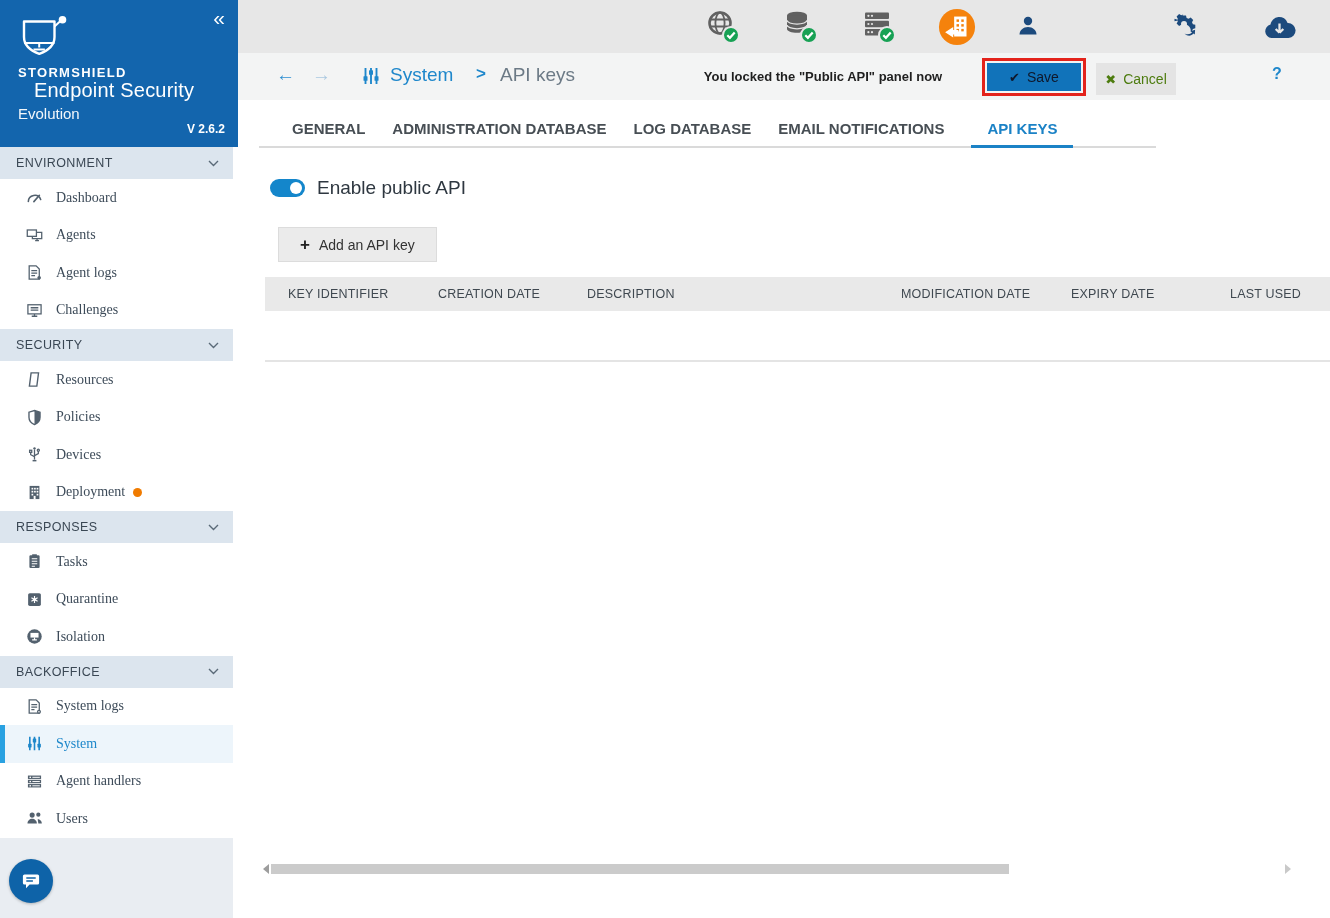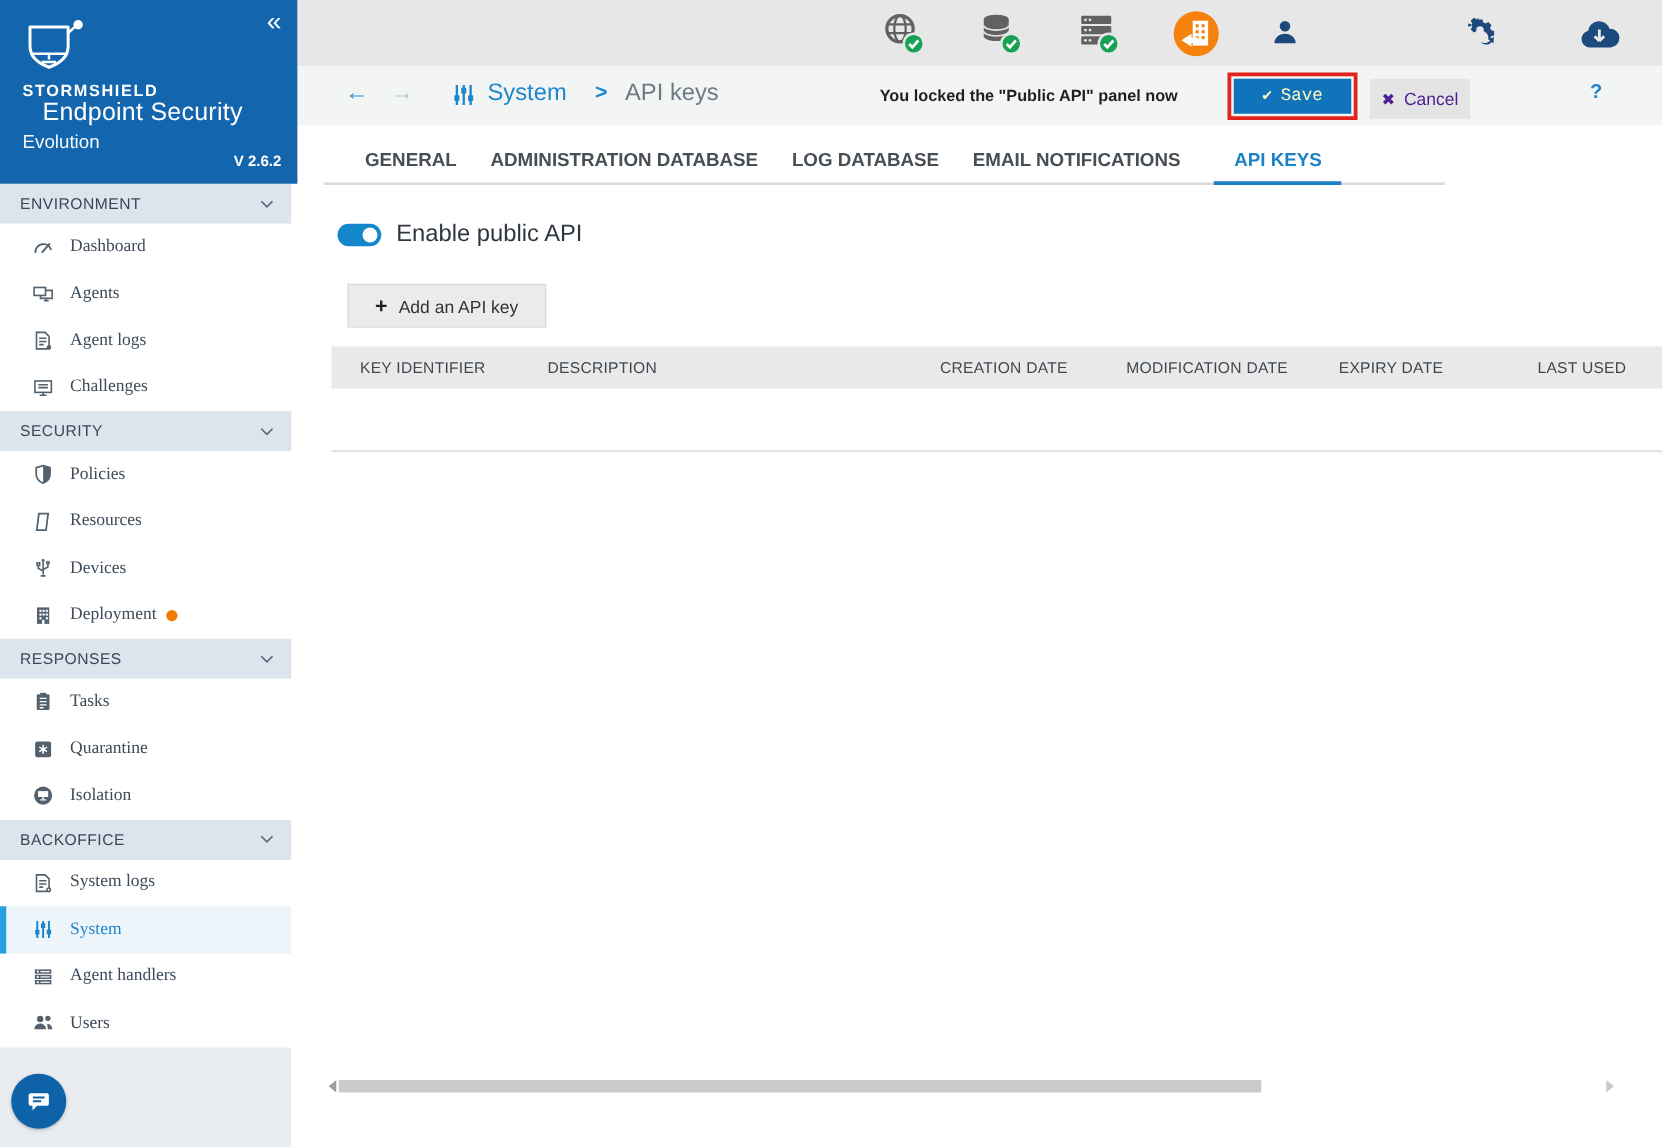--- a/index.html
+++ b/index.html
@@ -41,22 +41,22 @@
   .nav-arrow { position:absolute; top:11px; font-size:19px; line-height:22px; cursor:pointer; }
   .back { left:38px; color:#2d8ed1; }
   .fwd { left:74px; color:#aac8e0; }
   .bc-icon { position:absolute; left:123px; top:13px; width:20px; height:20px; color:#1e87cb; cursor:pointer; }
   .bc-icon svg { width:20px; height:20px; }
   .bc-parent { position:absolute; left:152px; top:11px; font-size:19px; color:#1e87cb; cursor:pointer; }
   .bc-sep { position:absolute; left:238px; top:11px; font-size:17px; font-weight:600; color:#1e87cb; }
   .bc-current { position:absolute; left:262px; top:11px; font-size:19px; color:#6c7a86; }
   .notif { position:absolute; left:420px; top:16px; width:330px; text-align:center; font-size:13px; font-weight:bold; color:#1f1f1f; }
   .annotation-box { position:absolute; left:744px; top:5px; width:104px; height:38px; border:3px solid #e3231b; }
-  .save-btn { position:absolute; left:2px; top:2px; width:94px; height:28px; background:#1173ba; color:#fef9c3; border:none; font-size:14px; font-family:Liberation Mono, monospace; cursor:pointer; }
-  .cancel-btn { position:absolute; left:858px; top:10px; width:80px; height:32px; background:#e4e4e4; color:#4c1d95; border:none; font-size:14px; font-family:inherit; cursor:pointer; }
+  .save-btn { position:absolute; left:2px; top:2px; width:94px; height:28px; background:#1173ba; color:#0f172a; border:none; font-size:14px; font-family:Liberation Sans, sans-serif; cursor:pointer; }
+  .cancel-btn { position:absolute; left:858px; top:10px; width:80px; height:32px; background:#e4e4e4; color:#4d7c0f; border:none; font-size:14px; font-family:inherit; cursor:pointer; }
   .btn-glyph { font-size:13px; margin-right:7px; }
   .help { position:absolute; left:1034px; top:12px; font-size:16px; font-weight:bold; color:#1e87cb; cursor:pointer; }
 
   .content { position:absolute; left:0; top:100px; width:1092px; height:818px; background:#fff; }
   .tabs-wrap { position:absolute; left:21px; top:12px; width:897px; height:36px; border-bottom:2px solid #dadada; display:flex; align-items:flex-end; gap:27px; padding-left:33px; }
   .tab { font-size:15px; font-weight:bold; color:#474e54; padding-bottom:9px; cursor:pointer; white-space:nowrap; }
   .tab.active { color:#1b82c6; position:relative; padding-left:16px; padding-right:16px; }
   .tab.active::after { content:""; position:absolute; left:0; right:0; bottom:-2px; height:3px; background:#1b82c6; }
 
   .toggle-row { position:absolute; left:32px; top:77px; display:flex; align-items:center; gap:12px; cursor:pointer; }
@@ -151,34 +151,34 @@
       <div class="sec-header">
         <span class="sec-label">SECURITY</span>
         <span class="sec-chev">
           <svg width="11" height="7" viewBox="0 0 11 7">
             <path d="M1 1l4.5 4.5L10 1" stroke="#5a6a78" stroke-width="1.4" fill="none"></path>
           </svg>
         </span>
       </div>
       <div class="item">
         <span class="i-icon">
+          <svg viewBox="0 0 16 16" fill="none" stroke="currentColor" stroke-width="1.3">
+            <path d="M4.8 1.8h7l-1.6 12.4h-7z"></path>
+          </svg>
+        </span>
+        <span class="i-label">Resources</span>
+      </div>
+      <div class="item">
+        <span class="i-icon">
           <svg viewBox="0 0 16 16">
             <path d="M8 1.4 13.2 3v4.8c0 3.2-2.2 5.7-5.2 6.9-3-1.2-5.2-3.7-5.2-6.9V3z" fill="none" stroke="currentColor" stroke-width="1.3"></path>
             <path d="M8 1.4 13.2 3v4.8c0 3.2-2.2 5.7-5.2 6.9z" fill="currentColor"></path>
           </svg>
         </span>
         <span class="i-label">Policies</span>
-      </div>
-      <div class="item">
-        <span class="i-icon">
-          <svg viewBox="0 0 16 16" fill="none" stroke="currentColor" stroke-width="1.3">
-            <path d="M4.8 1.8h7l-1.6 12.4h-7z"></path>
-          </svg>
-        </span>
-        <span class="i-label">Resources</span>
       </div>
       <div class="item">
         <span class="i-icon">
           <svg viewBox="0 0 16 16" fill="none" stroke="currentColor" stroke-width="1.2">
             <path d="M8 3.2v9.6"></path>
             <circle cx="8" cy="2.2" r="1.1" fill="currentColor" stroke="none"></circle>
             <path d="M4.4 6v2.2L8 10M11.6 5v2.2L8 9"></path>
             <rect x="3.4" y="4" width="2" height="2"></rect>
             <circle cx="11.6" cy="4" r="1"></circle>
             <path d="M6.2 13.8h3.6" stroke-width="1.4"></path>
@@ -438,22 +438,22 @@
     </div>
 
     <button class="add-btn">
       <span class="plus">+</span>
       <span>Add an API key</span>
     </button>
 
     <div class="keys-table">
       <div class="thead">
           <span class="th" style="width:150px">KEY IDENTIFIER</span>
+          <span class="th" style="width:149px">CREATION DATE</span>
           <span class="th" style="width:314px">DESCRIPTION</span>
-          <span class="th" style="width:149px">CREATION DATE</span>
           <span class="th" style="width:170px">MODIFICATION DATE</span>
           <span class="th" style="width:159px">EXPIRY DATE</span>
           <span class="th" style="width:238px">LAST USED</span>
         </div>
       <div class="tbody-empty"></div>
     </div>
 
     <div class="hscroll">
       <span class="hs-arrow hs-left">
         <svg width="8" height="10" viewBox="0 0 8 10">

